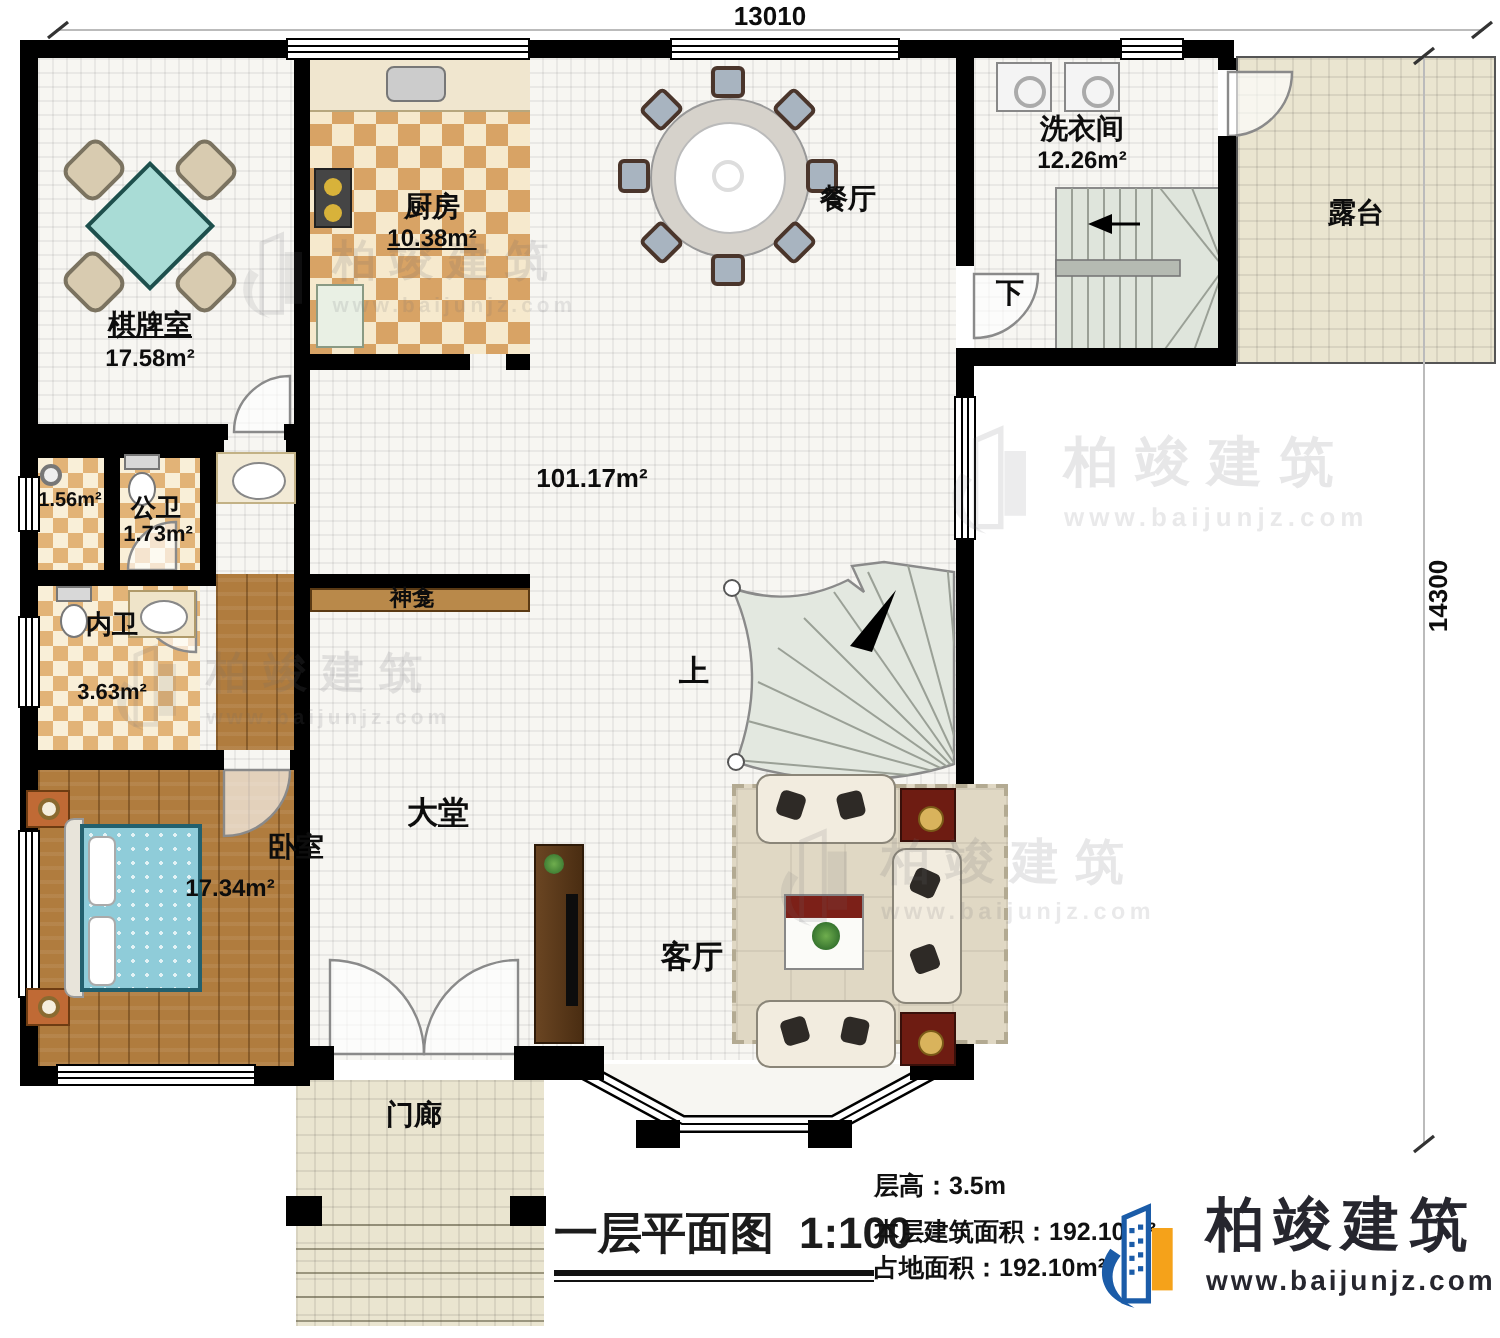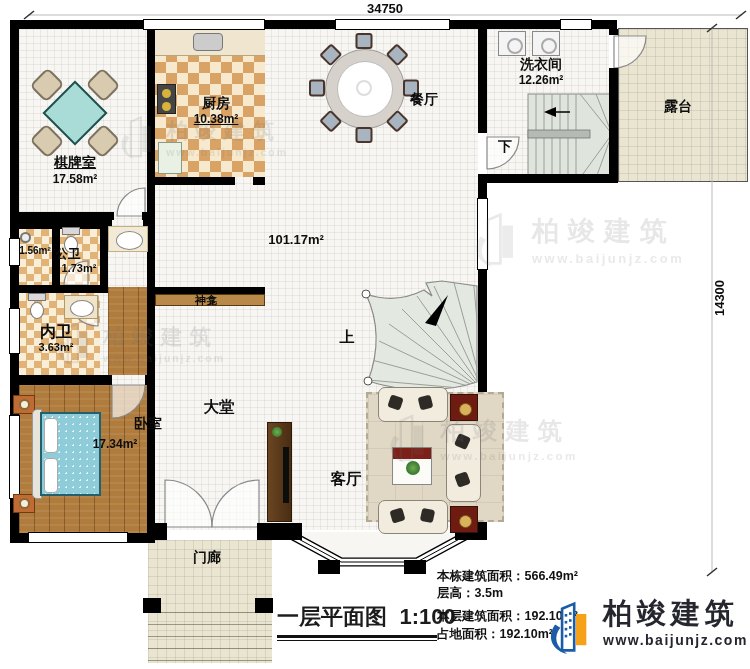--- a/index.html
+++ b/index.html
@@ -312,56 +312,53 @@
       <path d="M22,12 L36,6 L36,60 L22,60 Z" fill="none" stroke="rgba(105,105,115,.15)" stroke-width="3"></path>
       <rect x="38" y="18" width="12" height="36" fill="rgba(105,105,115,.13)"></rect>
     </svg>
     <div>
         <div class="wm-name">柏竣建筑</div>
          <div class="wm-url">www.baijunjz.com</div>
       </div>
   </div>
 
   <div>
-    <span class="lbl" style="left:385px;top:8px;font-size:13px;">34750</span>
+    <span class="lbl" style="left:385px;top:8px;font-size:13px;">13010</span>
     <span class="lbl" style="left:719px;top:298px;font-size:13px;transform:translate(-50%,-50%) rotate(-90deg);">14300</span>
     <span class="lbl" style="left:75px;top:162px;font-size:14px;text-decoration:underline;">棋牌室</span>
     <span class="lbl" style="left:75px;top:179px;font-size:12px;">17.58m²</span>
     <span class="lbl" style="left:216px;top:103px;font-size:14px;">厨房</span>
     <span class="lbl" style="left:216px;top:119px;font-size:12px;text-decoration:underline;">10.38m²</span>
     <span class="lbl" style="left:424px;top:99px;font-size:14px;">餐厅</span>
     <span class="lbl" style="left:541px;top:64px;font-size:14px;">洗衣间</span>
     <span class="lbl" style="left:541px;top:80px;font-size:12px;">12.26m²</span>
     <span class="lbl" style="left:678px;top:106px;font-size:14px;">露台</span>
     <span class="lbl" style="left:505px;top:146px;font-size:14px;">下</span>
     <span class="lbl" style="left:296px;top:239px;font-size:13px;">101.17m²</span>
     <span class="lbl" style="left:206px;top:300px;font-size:11px;">神龛</span>
     <span class="lbl" style="left:347px;top:336px;font-size:15px;">上</span>
     <span class="lbl" style="left:35px;top:251px;font-size:10px;">1.56m²</span>
-    <span class="lbl" style="left:68px;top:254px;font-size:12.5px;text-align:right;">公卫</span>
+    <span class="lbl" style="left:78px;top:254px;font-size:12.5px;text-align:right;">公卫</span>
     <span class="lbl" style="left:79px;top:268px;font-size:11px;">1.73m²</span>
-    <span class="lbl" style="left:56px;top:332px;font-size:16px;">内卫</span>
+    <span class="lbl" style="left:56px;top:312px;font-size:13px;">内卫</span>
     <span class="lbl" style="left:56px;top:347px;font-size:11px;">3.63m²</span>
     <span class="lbl" style="left:114px;top:423px;font-size:14px;margin-left:34px;">卧室</span>
     <span class="lbl" style="left:115px;top:444px;font-size:12px;">17.34m²</span>
     <span class="lbl" style="left:219px;top:407px;font-size:15.5px;">大堂</span>
     <span class="lbl" style="left:346px;top:479px;font-size:15.5px;">客厅</span>
     <span class="lbl" style="left:207px;top:557px;font-size:14px;">门廊</span>
   </div>
 
   <div class="abs" style="left:277px;top:602px;">
     <span style="font-size:22px;font-weight:bold;color:#1c1c1c;">一层平面图</span>
     <span style="font-size:22px;font-weight:bold;color:#1c1c1c;margin-left:8px;">1:100</span>
     <div style="width:160px;height:3px;background:#111;margin-top:3px;"></div>
     <div style="width:160px;height:1px;background:#111;margin-top:2px;"></div>
   </div>
 
-  <div class="stat-row" style="left:437px;top:568px;">
-    <span>本栋建筑面积：</span><span>566.49m²</span>
-  </div>
   <div class="stat-row" style="left:437px;top:585px;">
     <span>层高：</span><span>3.5m</span>
   </div>
   <div class="stat-row" style="left:437px;top:608px;">
     <span>本层建筑面积：</span><span>192.10m²</span>
   </div>
   <div class="stat-row" style="left:437px;top:626px;">
     <span>占地面积：</span><span>192.10m²</span>
   </div>
 

